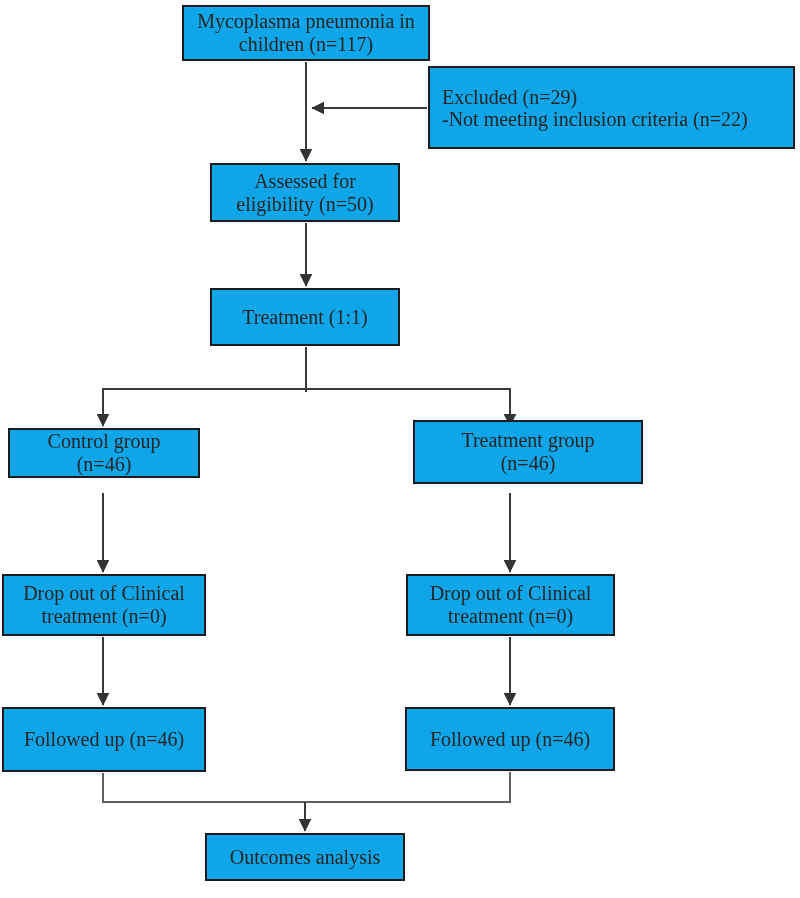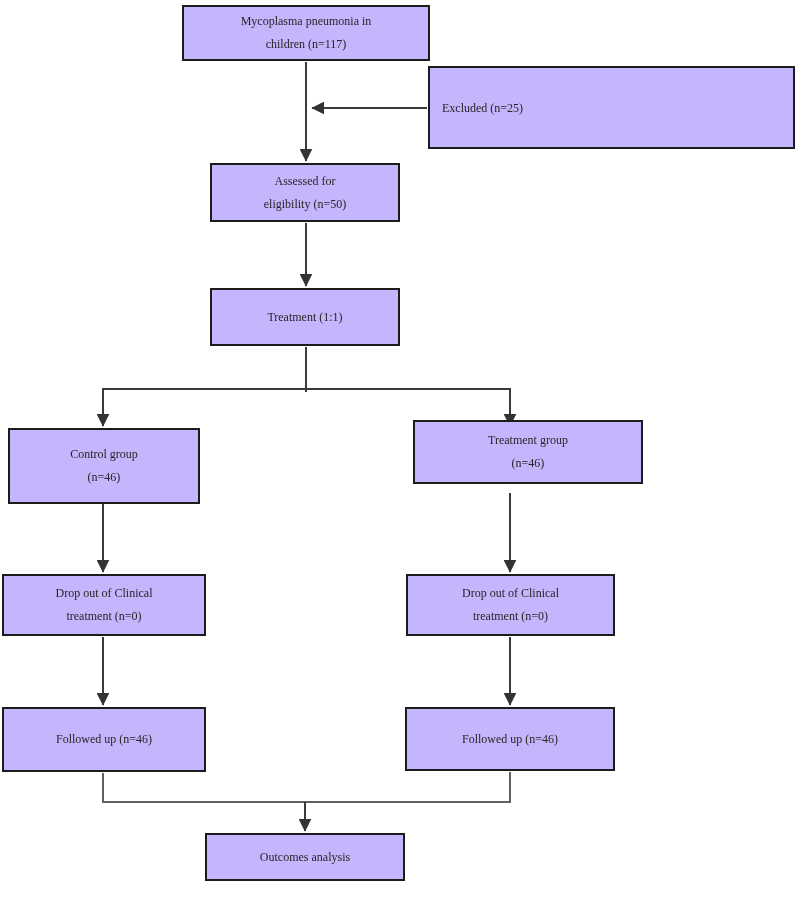--- a/index.html
+++ b/index.html
@@ -19,43 +19,43 @@
   #connectors {
     position: absolute;
     left: 0;
     top: 0;
     width: 800px;
     height: 898px;
   }
   .node {
     position: absolute;
     box-sizing: border-box;
-    background: #c4b5fd;
+    background: #0ea5e9;
     border: 2px solid #1c1c1c;
     display: flex;
     flex-direction: column;
     justify-content: center;
     align-items: center;
     text-align: center;
-    font-size: 12px;
+    font-size: 20px;
     line-height: 23px;
   }
   .node span { display: block; }
   .node.left-align {
     align-items: flex-start;
     text-align: left;
     padding: 6px 12px;
     line-height: 22px;
   }
   
   #n-enrollment        { left: 182px; top: 5px;   width: 248px; height: 56px; }
   #n-excluded          { left: 428px; top: 66px;  width: 367px; height: 83px; }
   #n-assessed          { left: 210px; top: 163px; width: 190px; height: 59px; }
   #n-randomized        { left: 210px; top: 288px; width: 190px; height: 58px; }
-  #n-control-group     { left: 8px;   top: 428px; width: 192px; height: 76px; }
+  #n-control-group     { left: 8px;   top: 428px; width: 192px; height: 50px; }
   #n-treatment-group   { left: 413px; top: 420px; width: 230px; height: 64px; }
   #n-control-dropout   { left: 2px;   top: 574px; width: 204px; height: 62px; }
   #n-treatment-dropout { left: 406px; top: 574px; width: 209px; height: 62px; }
   #n-control-followup  { left: 2px;   top: 707px; width: 204px; height: 65px; }
   #n-treatment-followup{ left: 405px; top: 707px; width: 210px; height: 64px; }
   #n-outcomes          { left: 205px; top: 833px; width: 200px; height: 48px; }
 </style>
 </head>
 <body>
 
@@ -82,21 +82,22 @@
     <path d="M510,772 L510,802 L304,802" stroke="#5f5f5f" stroke-width="2" fill="none"></path>
     <path d="M305,802 L305,831" stroke="#3a3a3a" stroke-width="2" fill="none" marker-end="url(#arrow)"></path>
   </svg>
 
   <div class="node" id="n-enrollment">
     <span>Mycoplasma pneumonia in</span>
     <span>children (n=117)</span>
   </div>
 
   <div class="node left-align" id="n-excluded">
-    <span>Excluded (n=25)</span>
+    <span>Excluded (n=29)</span>
+    <span>-Not meeting inclusion criteria (n=22)</span>
   </div>
 
   <div class="node" id="n-assessed">
     <span>Assessed for</span>
     <span>eligibility (n=50)</span>
   </div>
 
   <div class="node" id="n-randomized">
     <span>Treatment (1:1)</span>
   </div>

